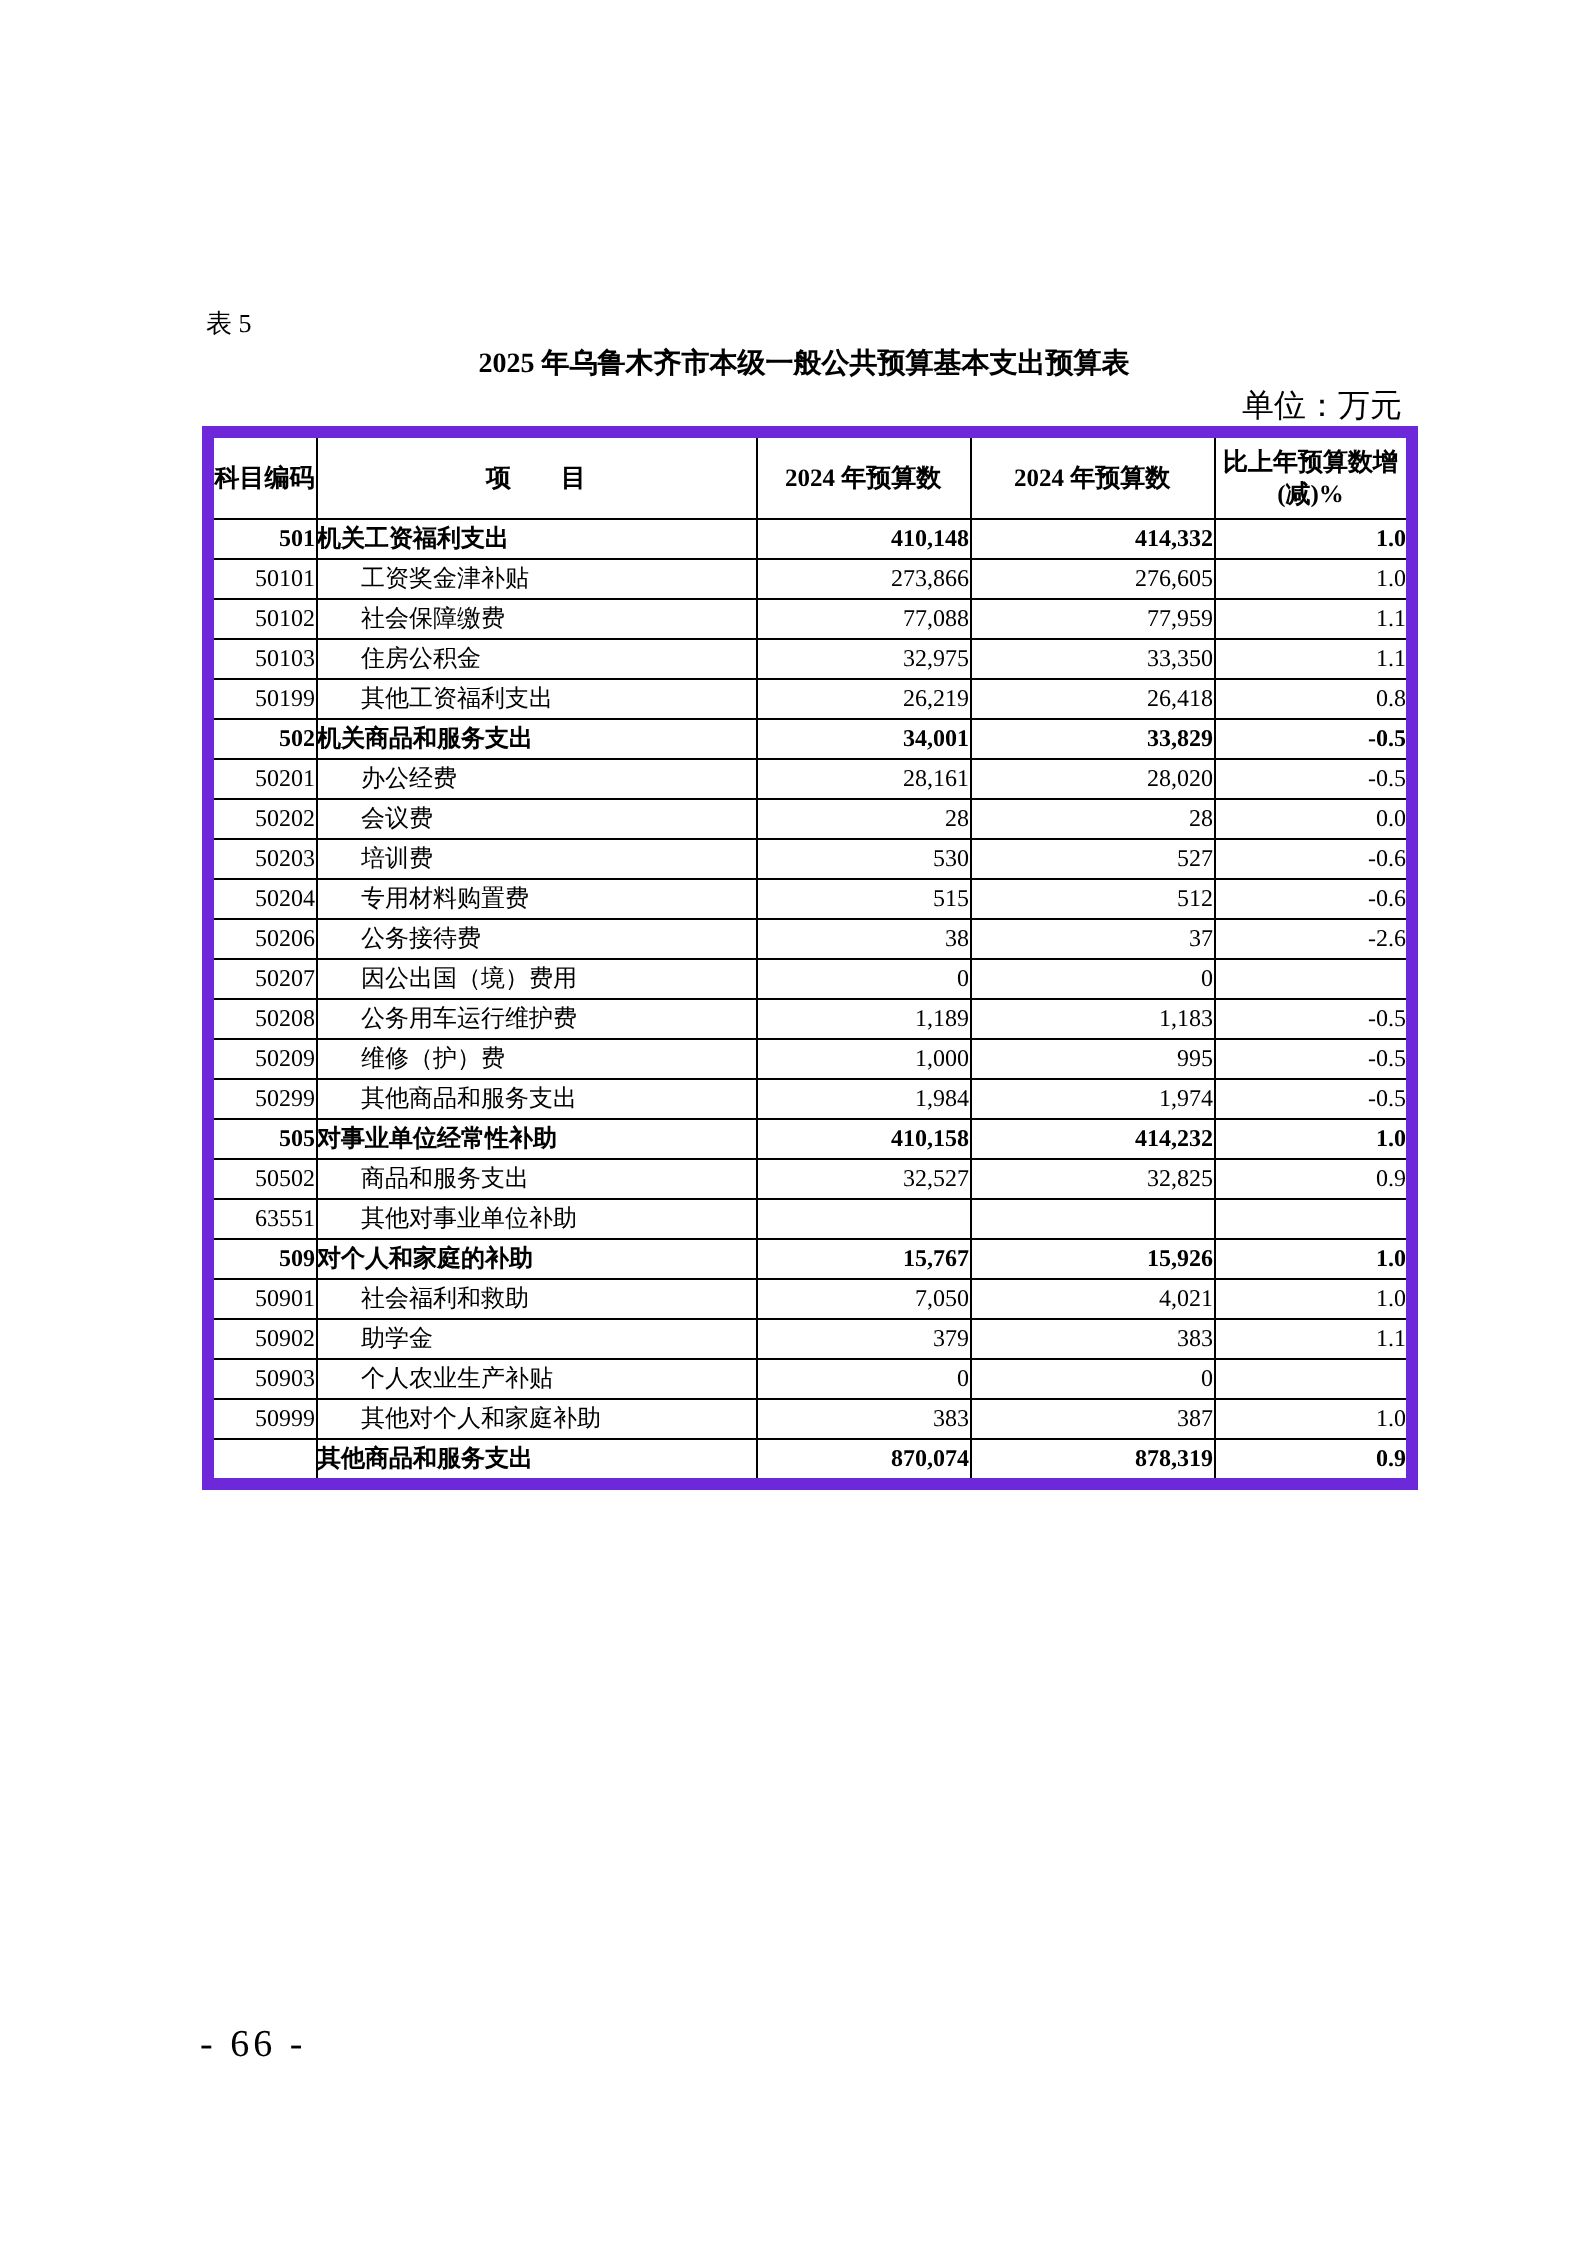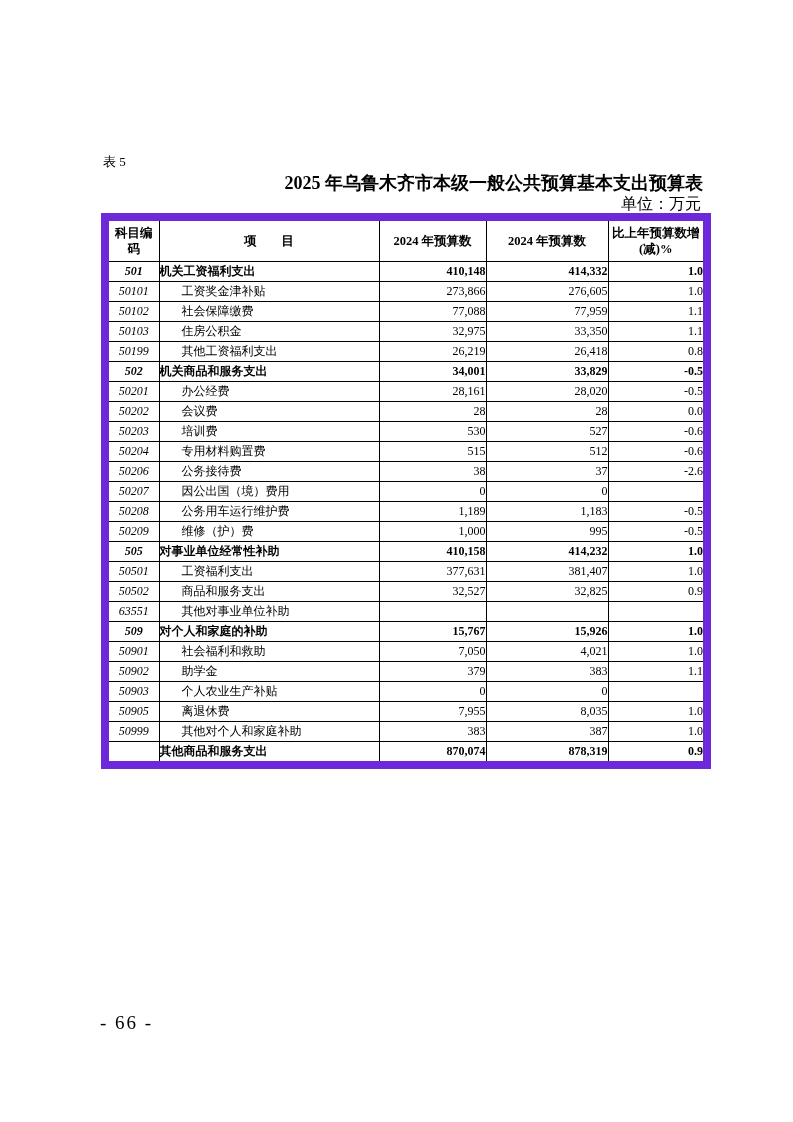--- a/index.html
+++ b/index.html
@@ -21,42 +21,42 @@
     left: 103px;
     top: 153px;
     font-size: 13px;
     line-height: 18px;
   }
   .doc-title {
     position: absolute;
     left: 101px;
     top: 173px;
     width: 602px;
-    text-align: right;
-    font-size: 18px;
+    text-align: center;
+    font-size: 14px;
     font-weight: bold;
     line-height: 20px;
   }
   .unit-note {
     position: absolute;
     left: 101px;
     top: 195px;
     width: 600px;
     text-align: right;
     font-size: 16px;
     line-height: 17px;
   }
   table.budget {
     position: absolute;
     left: 101px;
     top: 213px;
     width: 602px;
     border-collapse: collapse;
     table-layout: fixed;
-    border: 8px solid #6d28d9;
+    border: 6px solid #6d28d9;
     font-size: 12px;
   }
   table.budget th, table.budget td {
     border: 1px solid #000;
     padding: 0;
     overflow: hidden;
     white-space: nowrap;
   }
   table.budget th {
     font-weight: bold;
@@ -66,21 +66,21 @@
     white-space: normal;
     line-height: 16px;
     font-size: 12.5px;
   }
   table.budget td { height: 19px; vertical-align: middle; }
   col.c-code   { width: 54px; }
   col.c-item   { width: 220px; }
   col.c-num1   { width: 107px; }
   col.c-num2   { width: 122px; }
   col.c-pct    { width: 99px; }
-  .cell-code { text-align: center; padding-left: 4px; font-style: italic; }
+  .cell-code { text-align: right; padding-left: 4px; }
   .cell-item { text-align: left; padding-left: 5px; }
   .cell-item.indented { padding-left: 22px; }
   .cell-num  { text-align: right; padding-right: 6px; }
   tr.section-row td { font-weight: bold; }
   .page-number {
     position: absolute;
     left: 100px;
     top: 1012px;
     font-size: 19px;
     letter-spacing: 2px;
@@ -206,32 +206,32 @@
           <td class="cell-num">1,183</td>
           <td class="cell-num">-0.5</td>
         </tr>
         <tr>
           <td class="cell-code">50209</td>
           <td class="cell-item indented">维修（护）费</td>
           <td class="cell-num">1,000</td>
           <td class="cell-num">995</td>
           <td class="cell-num">-0.5</td>
         </tr>
+        <tr>
+          <td class="cell-code">50299</td>
+          <td class="cell-item indented">其他商品和服务支出</td>
+          <td class="cell-num">1,984</td>
+          <td class="cell-num">1,974</td>
+          <td class="cell-num">-0.5</td>
+        </tr>
         <tr class="section-row">
           <td class="cell-code">505</td>
           <td class="cell-item">对事业单位经常性补助</td>
           <td class="cell-num">410,158</td>
           <td class="cell-num">414,232</td>
-          <td class="cell-num">1.0</td>
-        </tr>
-        <tr>
-          <td class="cell-code">50501</td>
-          <td class="cell-item indented">工资福利支出</td>
-          <td class="cell-num">377,631</td>
-          <td class="cell-num">381,407</td>
           <td class="cell-num">1.0</td>
         </tr>
         <tr>
           <td class="cell-code">50502</td>
           <td class="cell-item indented">商品和服务支出</td>
           <td class="cell-num">32,527</td>
           <td class="cell-num">32,825</td>
           <td class="cell-num">0.9</td>
         </tr>
         <tr>
@@ -263,27 +263,20 @@
           <td class="cell-num">1.1</td>
         </tr>
         <tr>
           <td class="cell-code">50903</td>
           <td class="cell-item indented">个人农业生产补贴</td>
           <td class="cell-num">0</td>
           <td class="cell-num">0</td>
           <td class="cell-num"></td>
         </tr>
         <tr>
-          <td class="cell-code">50905</td>
-          <td class="cell-item indented">离退休费</td>
-          <td class="cell-num">7,955</td>
-          <td class="cell-num">8,035</td>
-          <td class="cell-num">1.0</td>
-        </tr>
-        <tr>
           <td class="cell-code">50999</td>
           <td class="cell-item indented">其他对个人和家庭补助</td>
           <td class="cell-num">383</td>
           <td class="cell-num">387</td>
           <td class="cell-num">1.0</td>
         </tr>
         <tr class="section-row">
           <td class="cell-code"></td>
           <td class="cell-item">其他商品和服务支出</td>
           <td class="cell-num">870,074</td>

